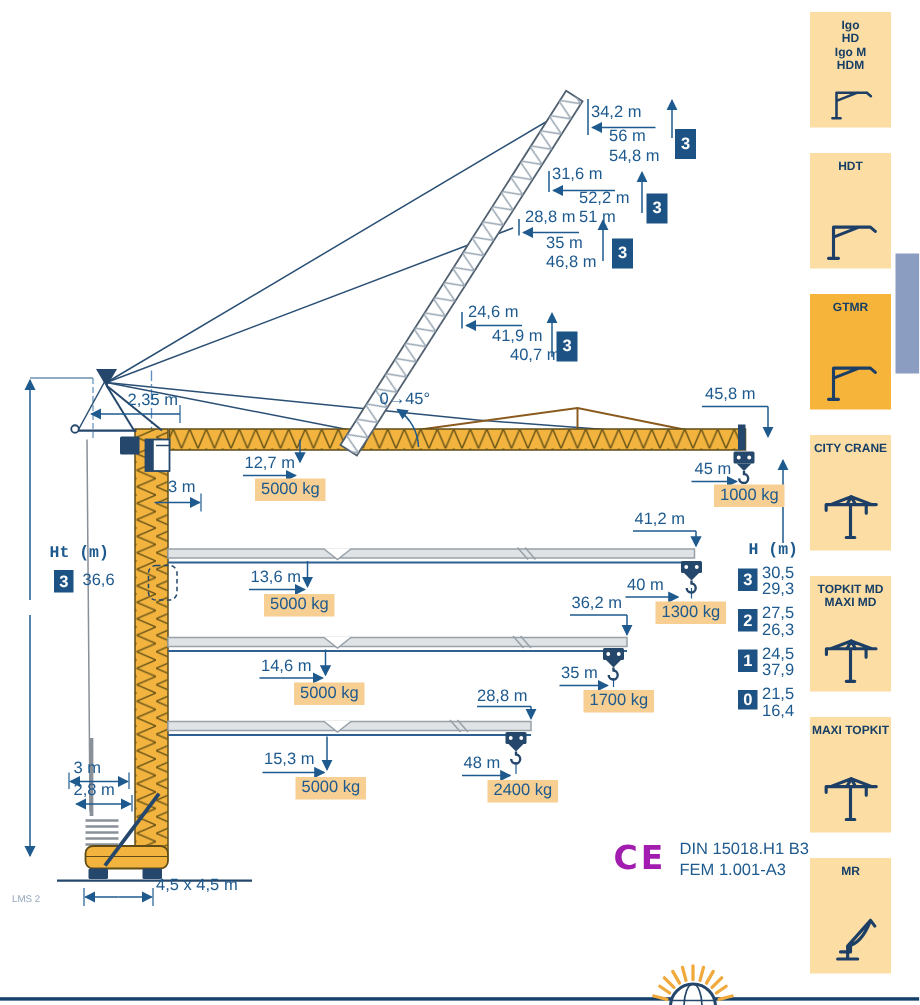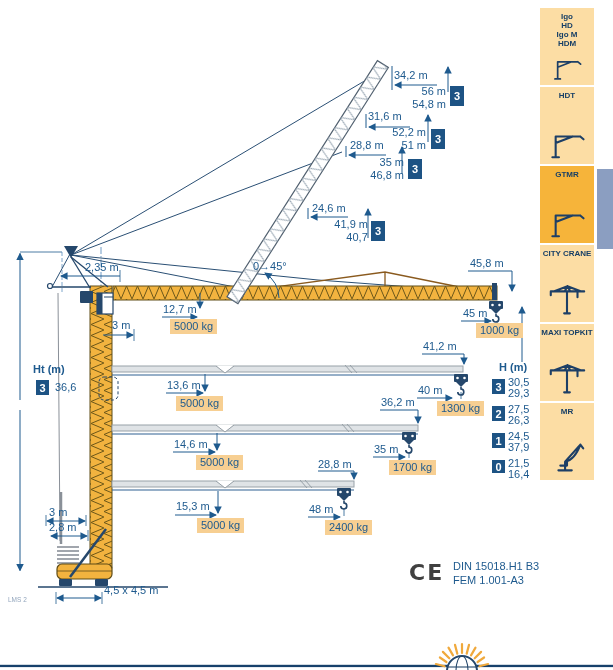--- a/index.html
+++ b/index.html
@@ -1,37 +1,37 @@
 <!DOCTYPE html>
 <html><head>
 <meta charset="utf-8">
 <style>
   html,body{margin:0;padding:0;background:#fff;}
   #stage{position:relative;width:613px;height:670px;background:#fff;overflow:hidden;
          font-family:"Liberation Sans",sans-serif;}
   .art{position:absolute;left:0;top:0;pointer-events:none;}
   .lbl{position:absolute;color:#1e5a8e;font-size:11px;line-height:12px;white-space:nowrap;}
-  .bold{font-weight:bold;}
-  .r{width:40px;text-align:right;}
+  .bold{font-weight:bold;font-family:Liberation Mono, monospace;}
+  .r{width:40px;}
   .kg{position:absolute;background:#f7cf92;color:#1e5a8e;font-size:11px;line-height:15px;
       padding:0 4px;white-space:nowrap;}
   .badge{position:absolute;background:#1d5384;color:#fff;font-weight:bold;font-size:11px;
          display:flex;align-items:center;justify-content:center;}
   .b-lg{width:14px;height:20px;}
   .b-sm{width:13px;height:15px;}
   .b-xs{width:13px;height:13px;}
   .hv{position:absolute;left:508px;font-size:11px;color:#1e5a8e;line-height:11px;}
-  .sidebar{position:absolute;left:540px;top:8px;width:54px;display:flex;flex-direction:column;gap:2px;}
+  .sidebar{position:absolute;left:540px;top:8px;width:54px;display:flex;flex-direction:column;gap:17px;}
   .side-item{height:77px;background:#fcdda4;display:flex;flex-direction:column;align-items:center;
              padding-top:4px;box-sizing:border-box;cursor:pointer;}
   .side-item.active{background:#f6b43a;}
   .side-item .t{font-size:8px;font-weight:bold;color:#173f66;line-height:9px;text-align:center;white-space:nowrap;}
   .side-item svg{margin-top:auto;margin-bottom:3px;}
   .active-tab{position:absolute;left:597px;top:169px;width:16px;height:80px;background:#8b9ec1;}
-  .ce{position:absolute;left:409px;top:560px;font-size:22px;font-weight:bold;color:#404040;
+  .ce{position:absolute;left:409px;top:560px;font-size:22px;font-weight:bold;color:#a21caf;
       letter-spacing:2px;font-family:"DejaVu Sans",sans-serif;}
   .tiny{position:absolute;font-size:6.5px;color:#93a6bd;}
 </style>
 </head>
 <body>
 
 <div id="stage">
 
 <svg class="art" width="613" height="670" viewBox="0 0 613 670">
   <defs>
@@ -349,20 +349,27 @@
           <use href="#sym-self"></use>
         </svg>
   </div>
   <div class="side-item">
     <span class="t">CITY CRANE</span>
     <svg width="42" height="38" viewBox="0 0 44 36">
           <use href="#sym-tower"></use>
         </svg>
   </div>
   <div class="side-item">
+    <span class="t">TOPKIT MD</span>
+    <span class="t">MAXI MD</span>
+    <svg width="42" height="34" viewBox="0 0 44 36">
+          <use href="#sym-tower"></use>
+        </svg>
+  </div>
+  <div class="side-item">
     <span class="t">MAXI TOPKIT</span>
     <svg width="42" height="38" viewBox="0 0 44 36">
           <use href="#sym-tower"></use>
         </svg>
   </div>
   <div class="side-item">
     <span class="t">MR</span>
     <svg width="42" height="40" viewBox="0 0 44 36">
           <use href="#sym-luff"></use>
         </svg>

